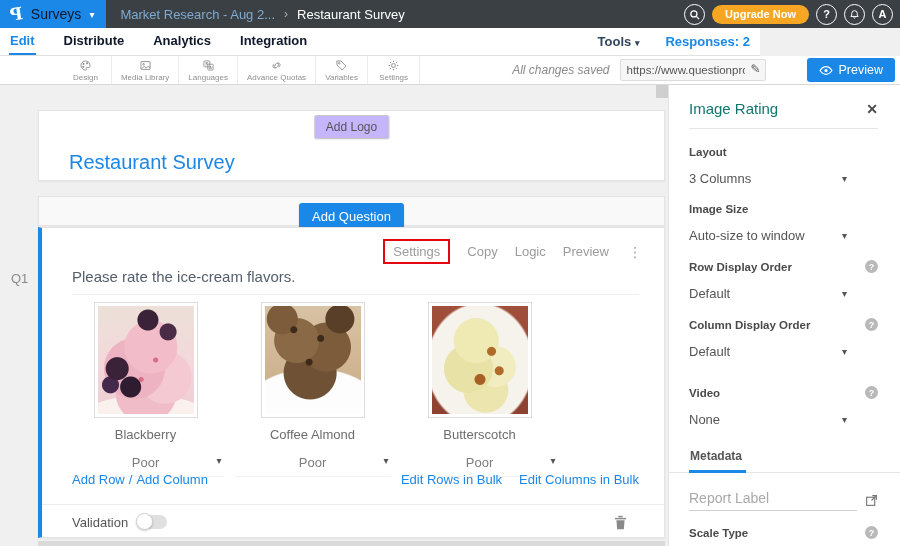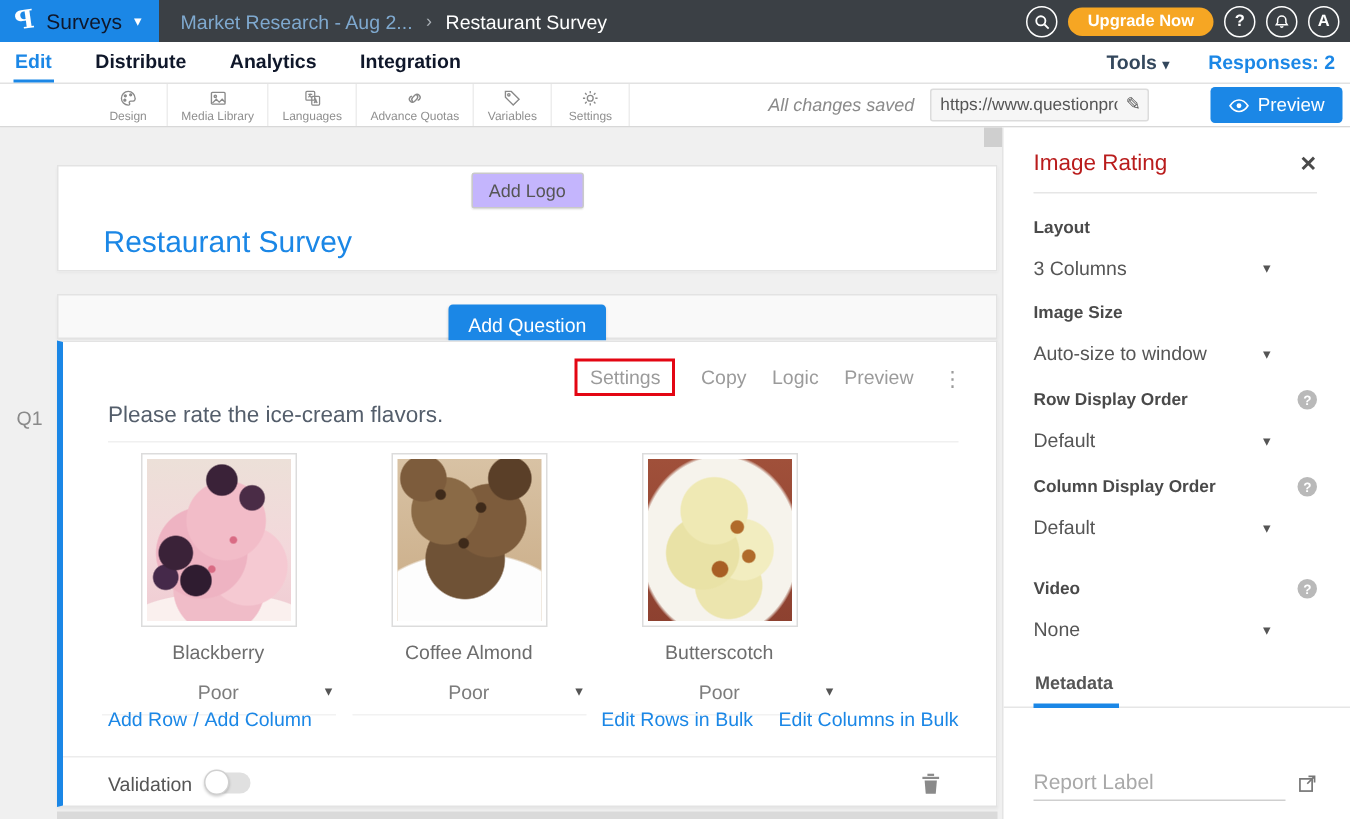--- a/index.html
+++ b/index.html
@@ -15,21 +15,21 @@
   .brand .caret { color:#fff; font-size:10px; }
   .crumbs { display:flex; align-items:center; margin-left:14px; gap:9px; font-size:13px; }
   .crumb-parent { color:#7fa9cf; }
   .crumb-sep { color:#aab0b6; font-size:12px; }
   .crumb-current { color:#ffffff; }
   .top-right { position:absolute; right:7px; top:0; height:28px; display:flex; align-items:center; gap:7px; }
   .circle-btn { width:21px; height:21px; border:1.5px solid #fff; border-radius:50%; display:flex; align-items:center; justify-content:center; color:#fff; font-size:11px; font-weight:bold; }
   .upgrade { height:19px; border-radius:10px; background:#f6a623; color:#fff; font-size:11px; font-weight:bold; display:flex; align-items:center; padding:0 13px; border:none; }
 
   
-  .navbar { position:absolute; left:0; top:28px; width:900px; height:28px; background:#fff; border-bottom:1px solid #e2e2e2; display:flex; align-items:stretch; }
+  .navbar { position:absolute; left:0; top:28px; width:760px; height:28px; background:#fff; border-bottom:1px solid #e2e2e2; display:flex; align-items:stretch; }
   .nav-tabs { display:flex; padding-left:9px; gap:27px; }
   .nav-tab { display:flex; align-items:center; font-size:13px; font-weight:bold; color:#0f172a; border-bottom:2px solid transparent; padding:0 1px; }
   .nav-tab.active { color:#1b87e6; border-bottom-color:#1b87e6; }
   .nav-right { position:absolute; right:10px; top:0; height:27px; display:flex; align-items:center; gap:26px; }
   .tools { font-size:13px; font-weight:bold; color:#33475c; }
   .tools .caret { font-size:9px; }
   .responses { font-size:13px; font-weight:bold; color:#1b87e6; }
 
   
   .toolbar { position:absolute; left:0; top:56px; width:900px; height:29px; background:#fff; border-bottom:1px solid #d8d8d8; box-shadow:0 1px 2px rgba(0,0,0,.06); display:flex; align-items:stretch; }
@@ -117,36 +117,36 @@
   .q-validation { position:absolute; left:30px; right:37px; top:287px; display:flex; }
   .validation-label { font-size:13px; color:#555; }
   .toggle { width:30px; height:14px; border-radius:7px; background:#e0e0e0; position:relative; margin-left:9px; }
   .toggle .knob { position:absolute; left:-1px; top:-2px; width:17px; height:17px; border-radius:50%; background:#fff; border:1px solid #d0d0d0; box-shadow:0 1px 2px rgba(0,0,0,.2); }
   .trash { margin-left:auto; }
   .bottom-strip { position:absolute; left:38px; bottom:0; width:627px; height:5px; background:#dadada; }
 
   
   .panel { position:absolute; left:668px; top:85px; width:232px; height:461px; background:#fff; border-left:1px solid #e4e4e4; padding:0 22px 0 20px; overflow:hidden; }
   .panel-header { display:flex; align-items:center; justify-content:space-between; padding:15px 0 11px; }
-  .panel-title { font-size:15px; color:#b91c1c; }
+  .panel-title { font-size:15px; color:#0f766e; }
   .panel-close { font-size:14px; font-weight:bold; color:#4a4a4a; }
   .panel-hr { border-top:1px solid #e6e6e6; }
   .pf { margin-top:17px; }
   .pf.gap-lg { margin-top:27px; }
   .pf-label-row { display:flex; align-items:center; justify-content:space-between; }
   .pf-label { font-size:11.5px; font-weight:bold; color:#4a4a4a; }
   .help { width:13px; height:13px; border-radius:50%; background:#b9b9b9; color:#fff; font-size:9px; font-weight:bold; display:flex; align-items:center; justify-content:center; }
   .pf-value-row { margin-top:13px; width:158px; display:flex; justify-content:space-between; align-items:center; }
   .pf-value { font-size:13px; color:#555; }
   .pf-caret { font-size:10px; color:#555; }
   .meta-block { margin-top:19px; }
   .meta-tab { display:inline-block; font-size:12px; font-weight:bold; color:#555; padding:0 4px 7px 1px; border-bottom:3px solid #1b87e6; }
   .meta-divider { border-top:1px solid #e6e6e6; margin:-1px -22px 0 -20px; }
   .report-row { margin-top:15px; display:flex; align-items:flex-end; }
-  .report-input { border:none; border-bottom:1px solid #cfcfcf; width:168px; font-size:14px; color:#8b5cf6; padding:2px 0 4px; outline:none; background:transparent; font-family:"Liberation Sans",sans-serif;margin-top:24px; }
+  .report-input { border:none; border-bottom:1px solid #cfcfcf; width:168px; font-size:14px; color:#8b5cf6; padding:2px 0 4px; outline:none; background:transparent; font-family:"Liberation Sans",sans-serif; }
   .report-input::placeholder { color:#a9a9a9; }
   .report-expand { margin-left:auto; }
   .scale-row { margin-top:15px; display:flex; align-items:center; justify-content:space-between; }
 </style>
 </head>
 <body>
 
 <div class="app">
 
   <div class="topbar">

